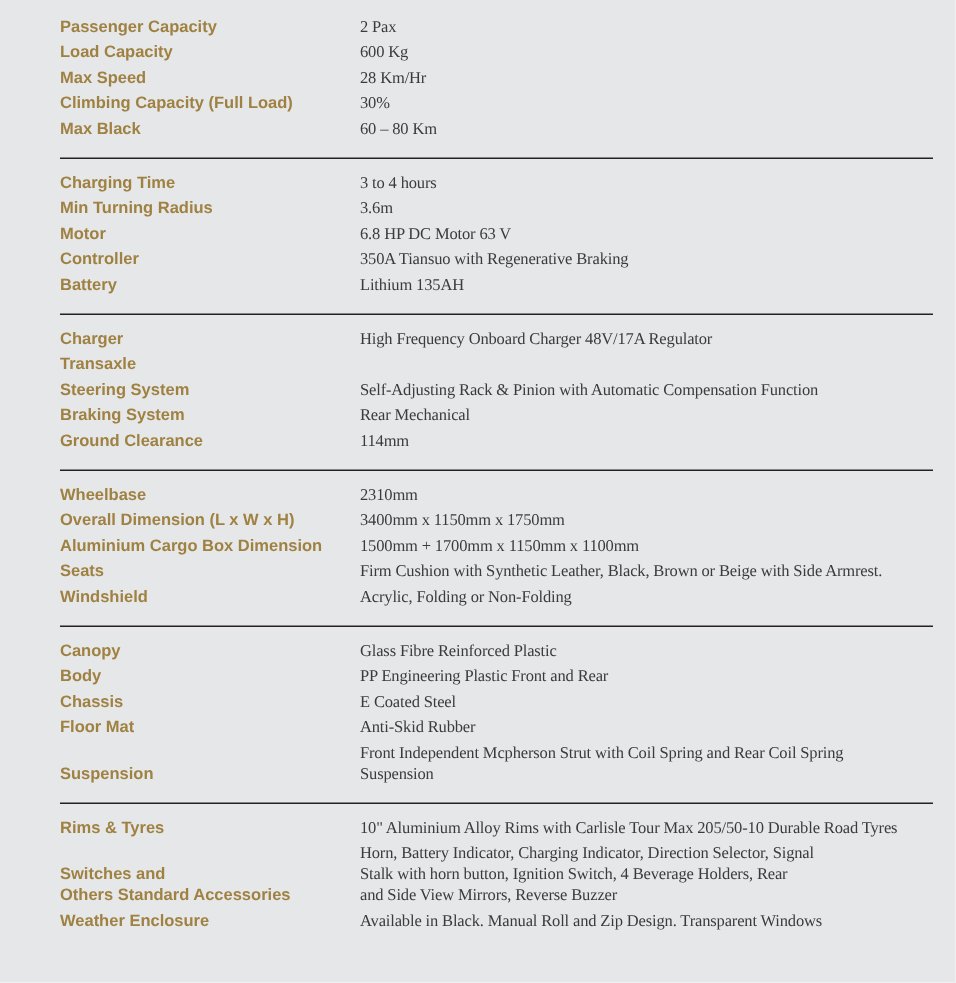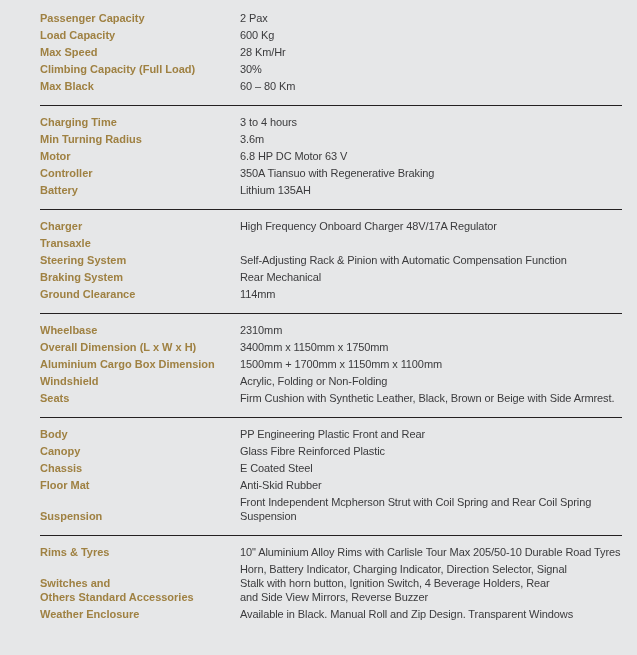--- a/index.html
+++ b/index.html
@@ -37,20 +37,21 @@
     font-weight: bold;
     color: #9f8142;
     white-space: pre-line;
   }
   .value {
     flex: 1;
     font-size: 11px;
     color: #3b3b3d;
     letter-spacing: -0.1px;
     white-space: pre;
+    font-family: Liberation Serif, serif;
   }
 </style>
 </head>
 <body>
 
 <div class="page">
 
   <section class="spec-section">
     <div class="row">
       <div class="label">Passenger Capacity</div>
@@ -132,39 +133,39 @@
     </div>
     <div class="row">
       <div class="label">Overall Dimension (L x W x H)</div>
       <div class="value">3400mm x 1150mm x 1750mm</div>
     </div>
     <div class="row">
       <div class="label">Aluminium Cargo Box Dimension</div>
       <div class="value">1500mm + 1700mm x 1150mm x 1100mm</div>
     </div>
     <div class="row">
+      <div class="label">Seats</div>
+      <div class="value">Firm Cushion with Synthetic Leather, Black, Brown or Beige with Side Armrest.</div>
+    </div>
+    <div class="row">
       <div class="label">Windshield</div>
       <div class="value">Acrylic, Folding or Non-Folding</div>
     </div>
-    <div class="row">
-      <div class="label">Seats</div>
-      <div class="value">Firm Cushion with Synthetic Leather, Black, Brown or Beige with Side Armrest.</div>
-    </div>
-  </section>
-
-  <hr class="divider">
-
-  <section class="spec-section">
+  </section>
+
+  <hr class="divider">
+
+  <section class="spec-section">
+    <div class="row">
+      <div class="label">Canopy</div>
+      <div class="value">Glass Fibre Reinforced Plastic</div>
+    </div>
     <div class="row">
       <div class="label">Body</div>
       <div class="value">PP Engineering Plastic Front and Rear</div>
-    </div>
-    <div class="row">
-      <div class="label">Canopy</div>
-      <div class="value">Glass Fibre Reinforced Plastic</div>
     </div>
     <div class="row">
       <div class="label">Chassis</div>
       <div class="value">E Coated Steel</div>
     </div>
     <div class="row">
       <div class="label">Floor Mat</div>
       <div class="value">Anti-Skid Rubber</div>
     </div>
     <div class="row">

